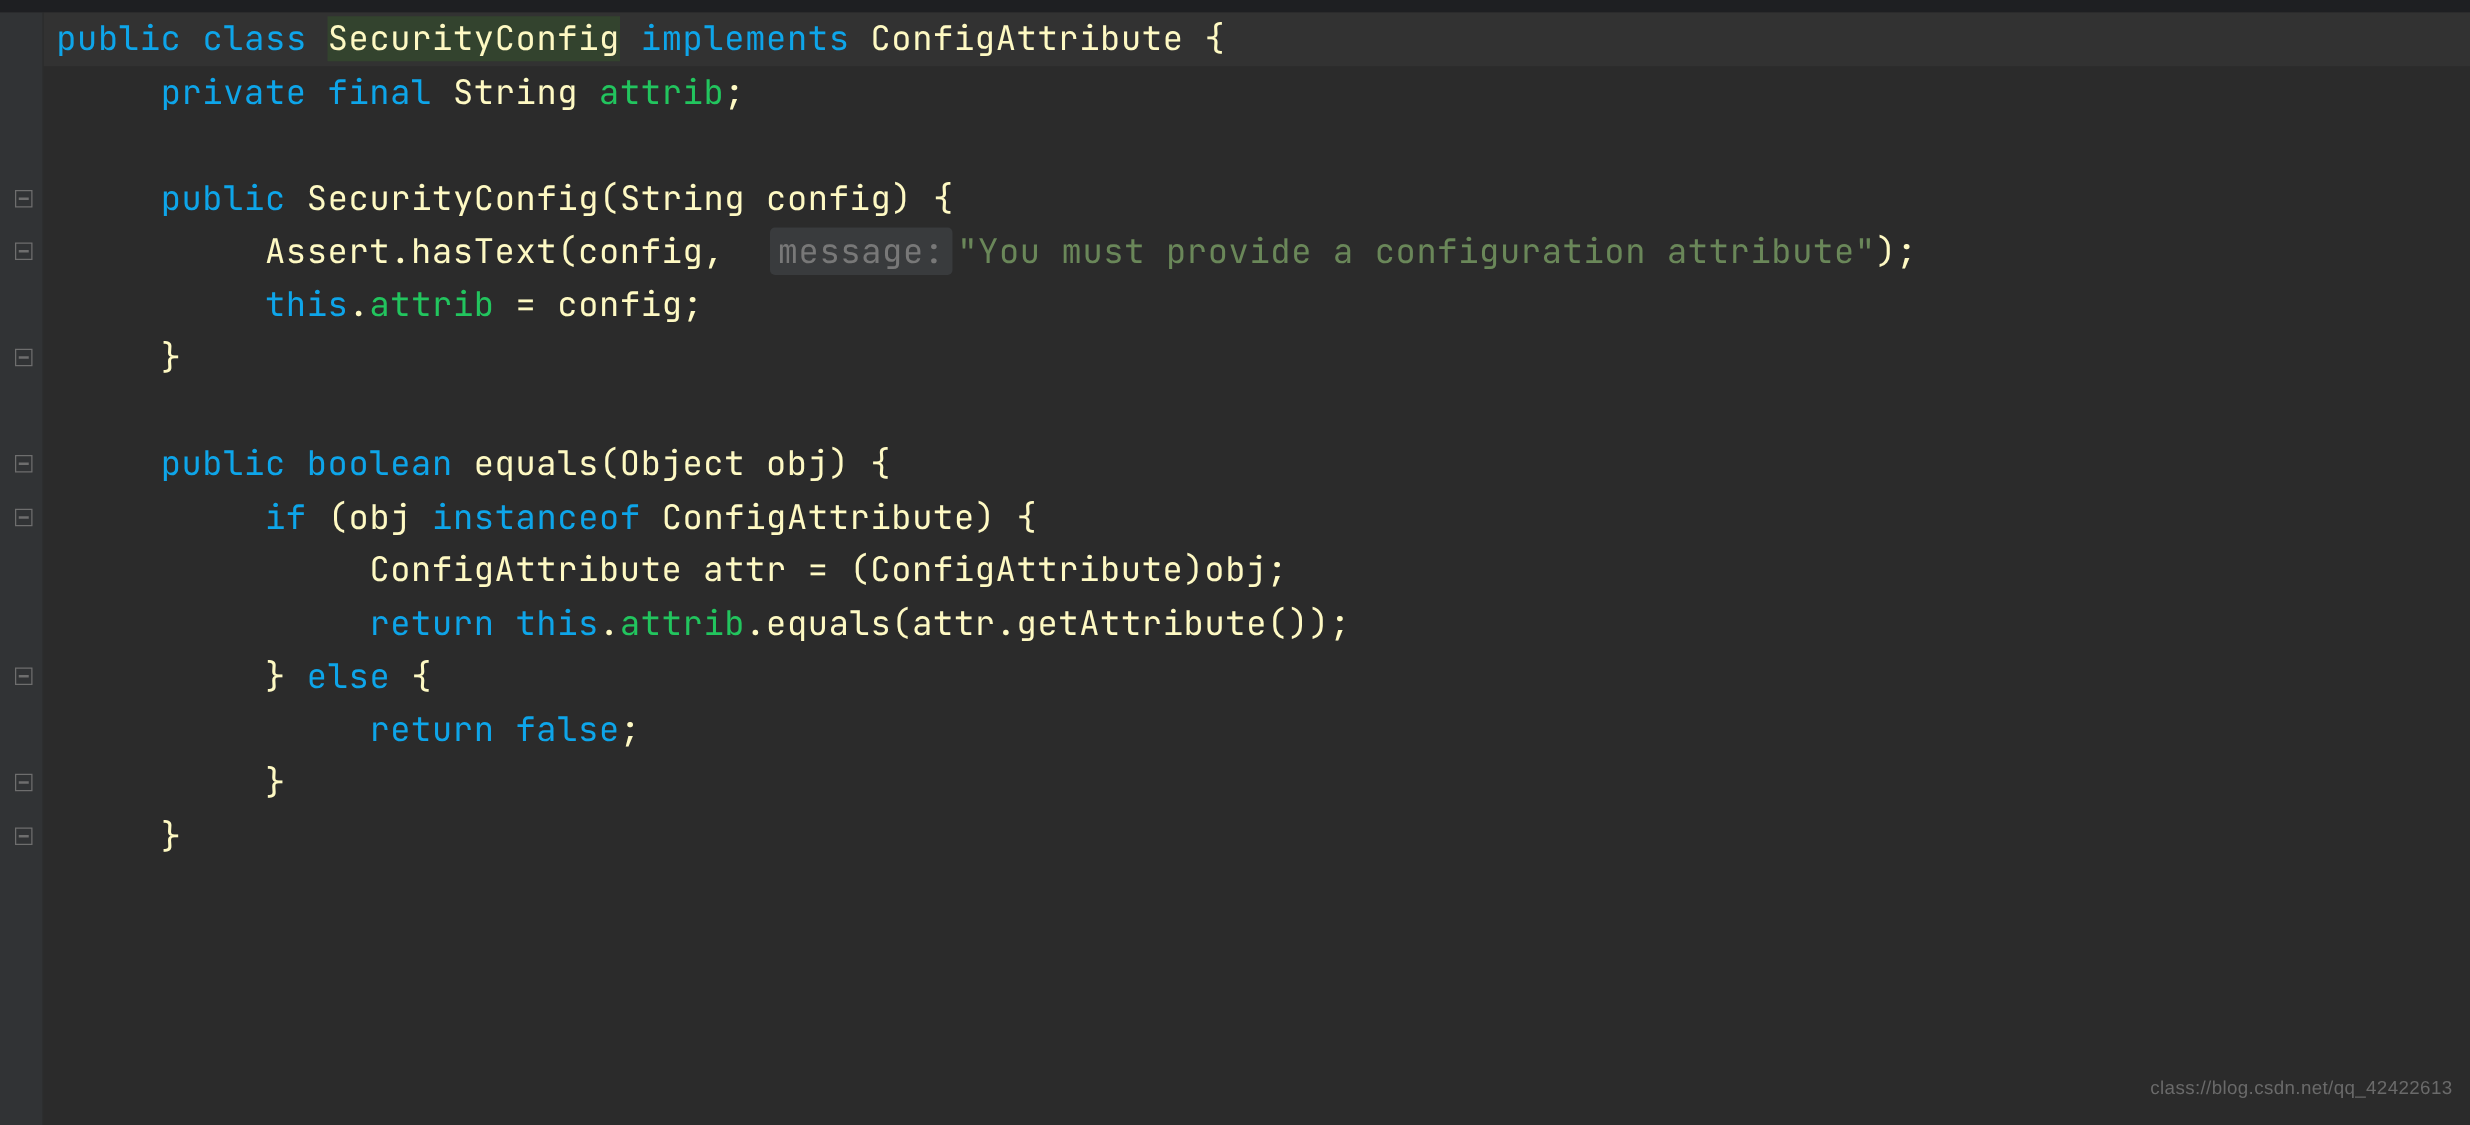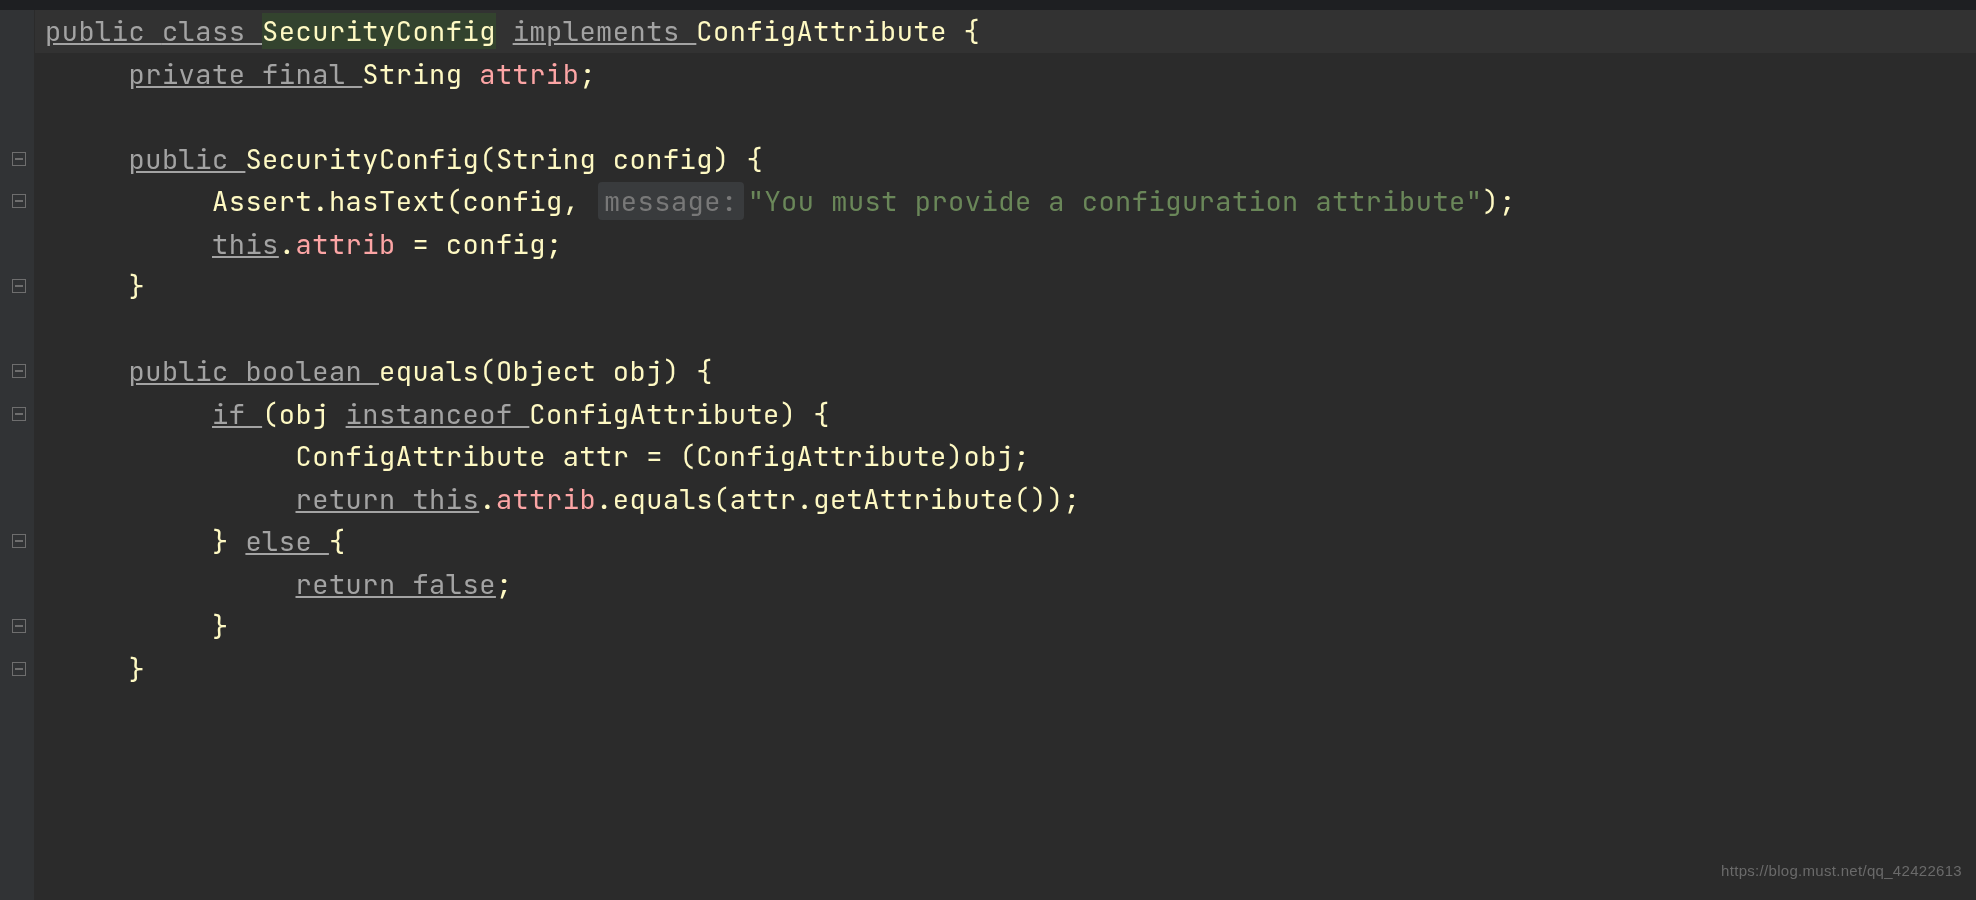--- a/index.html
+++ b/index.html
@@ -62,30 +62,30 @@
   }
   .line {
     display: block;
     white-space: pre;
     height: 42.5px;
     padding-left: 10px;
   }
   .line.hl {
     background: #323232;
   }
-  .kw   { color: #a3a3a3; text-decoration: underline; }        
+  .kw   { color: #0ea5e9; }        
   .cls  { color: #fef9c3; }
   .str  { color: #6a8759; }        
-  .fld  { color: #fca5a5; }
+  .fld  { color: #22c55e; }
   .hint {
     color: #787878;
     background: #393b3d;
     border-radius: 4px;
     padding: 1px 6px;
-    margin: 0 4px 0 2px;
+    margin: 0 4px 0 20px;
   }
   .classname-hl {
     background: #33432e;
   }
   .watermark {
     position: absolute;
     right: 14px;
     bottom: 8px;
     font-family: Arial, sans-serif;
     font-size: 15px;
@@ -106,16 +106,16 @@
       <div class="fold-marker minus" style="top: 269px;"></div>
       <div class="fold-marker minus" style="top: 354px;"></div>
       <div class="fold-marker minus" style="top: 396.5px;"></div>
       <div class="fold-marker minus" style="top: 524px;"></div>
       <div class="fold-marker minus" style="top: 609px;"></div>
       <div class="fold-marker minus" style="top: 651.5px;"></div>
     </div>
 
   <div class="code">
     <pre id="code-pre"><span class="line hl"><span class="kw">public </span><span class="kw">class </span><span class="cls classname-hl">SecurityConfig</span><span class="cls"> </span><span class="kw">implements </span><span class="cls">ConfigAttribute {</span></span><span class="line">     <span class="kw">private final </span><span class="cls">String </span><span class="fld">attrib</span><span class="cls">;</span></span><span class="line"></span><span class="line">     <span class="kw">public </span><span class="cls">SecurityConfig</span><span class="cls">(String config) {</span></span><span class="line">          <span class="cls">Assert.hasText(config, </span><span class="hint">message:</span><span class="str">"You must provide a configuration attribute"</span><span class="cls">);</span></span><span class="line">          <span class="kw">this</span><span class="cls">.</span><span class="fld">attrib</span><span class="cls"> = config;</span></span><span class="line">     <span class="cls">}</span></span><span class="line"></span><span class="line">     <span class="kw">public boolean </span><span class="cls">equals(Object obj) {</span></span><span class="line">          <span class="kw">if </span><span class="cls">(obj </span><span class="kw">instanceof </span><span class="cls">ConfigAttribute) {</span></span><span class="line">               <span class="cls">ConfigAttribute attr = (ConfigAttribute)obj;</span></span><span class="line">               <span class="kw">return this</span><span class="cls">.</span><span class="fld">attrib</span><span class="cls">.equals(attr.getAttribute());</span></span><span class="line">          <span class="cls">} </span><span class="kw">else </span><span class="cls">{</span></span><span class="line">               <span class="kw">return false</span><span class="cls">;</span></span><span class="line">          <span class="cls">}</span></span><span class="line">     <span class="cls">}</span></span></pre>
-    <div class="watermark">https://blog.must.net/qq_42422613</div>
+    <div class="watermark">class://blog.csdn.net/qq_42422613</div>
   </div>
 
 </div>
 
 </body></html>

